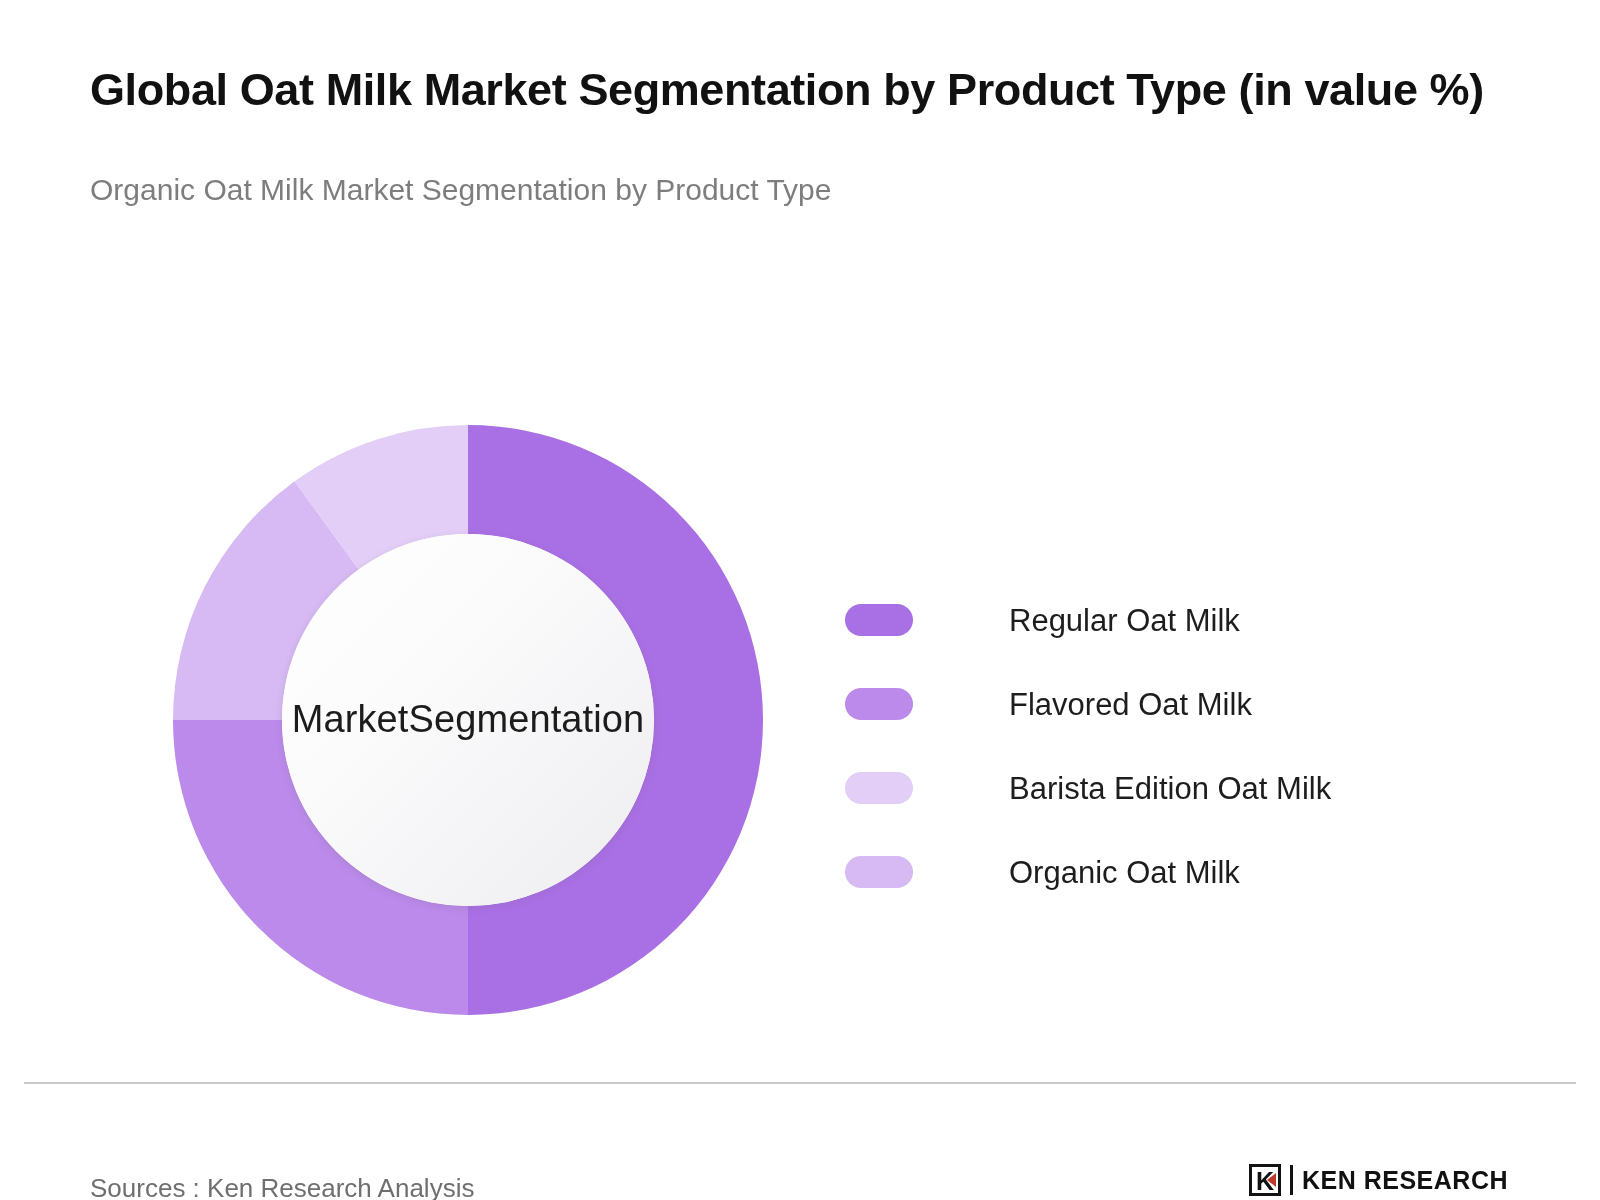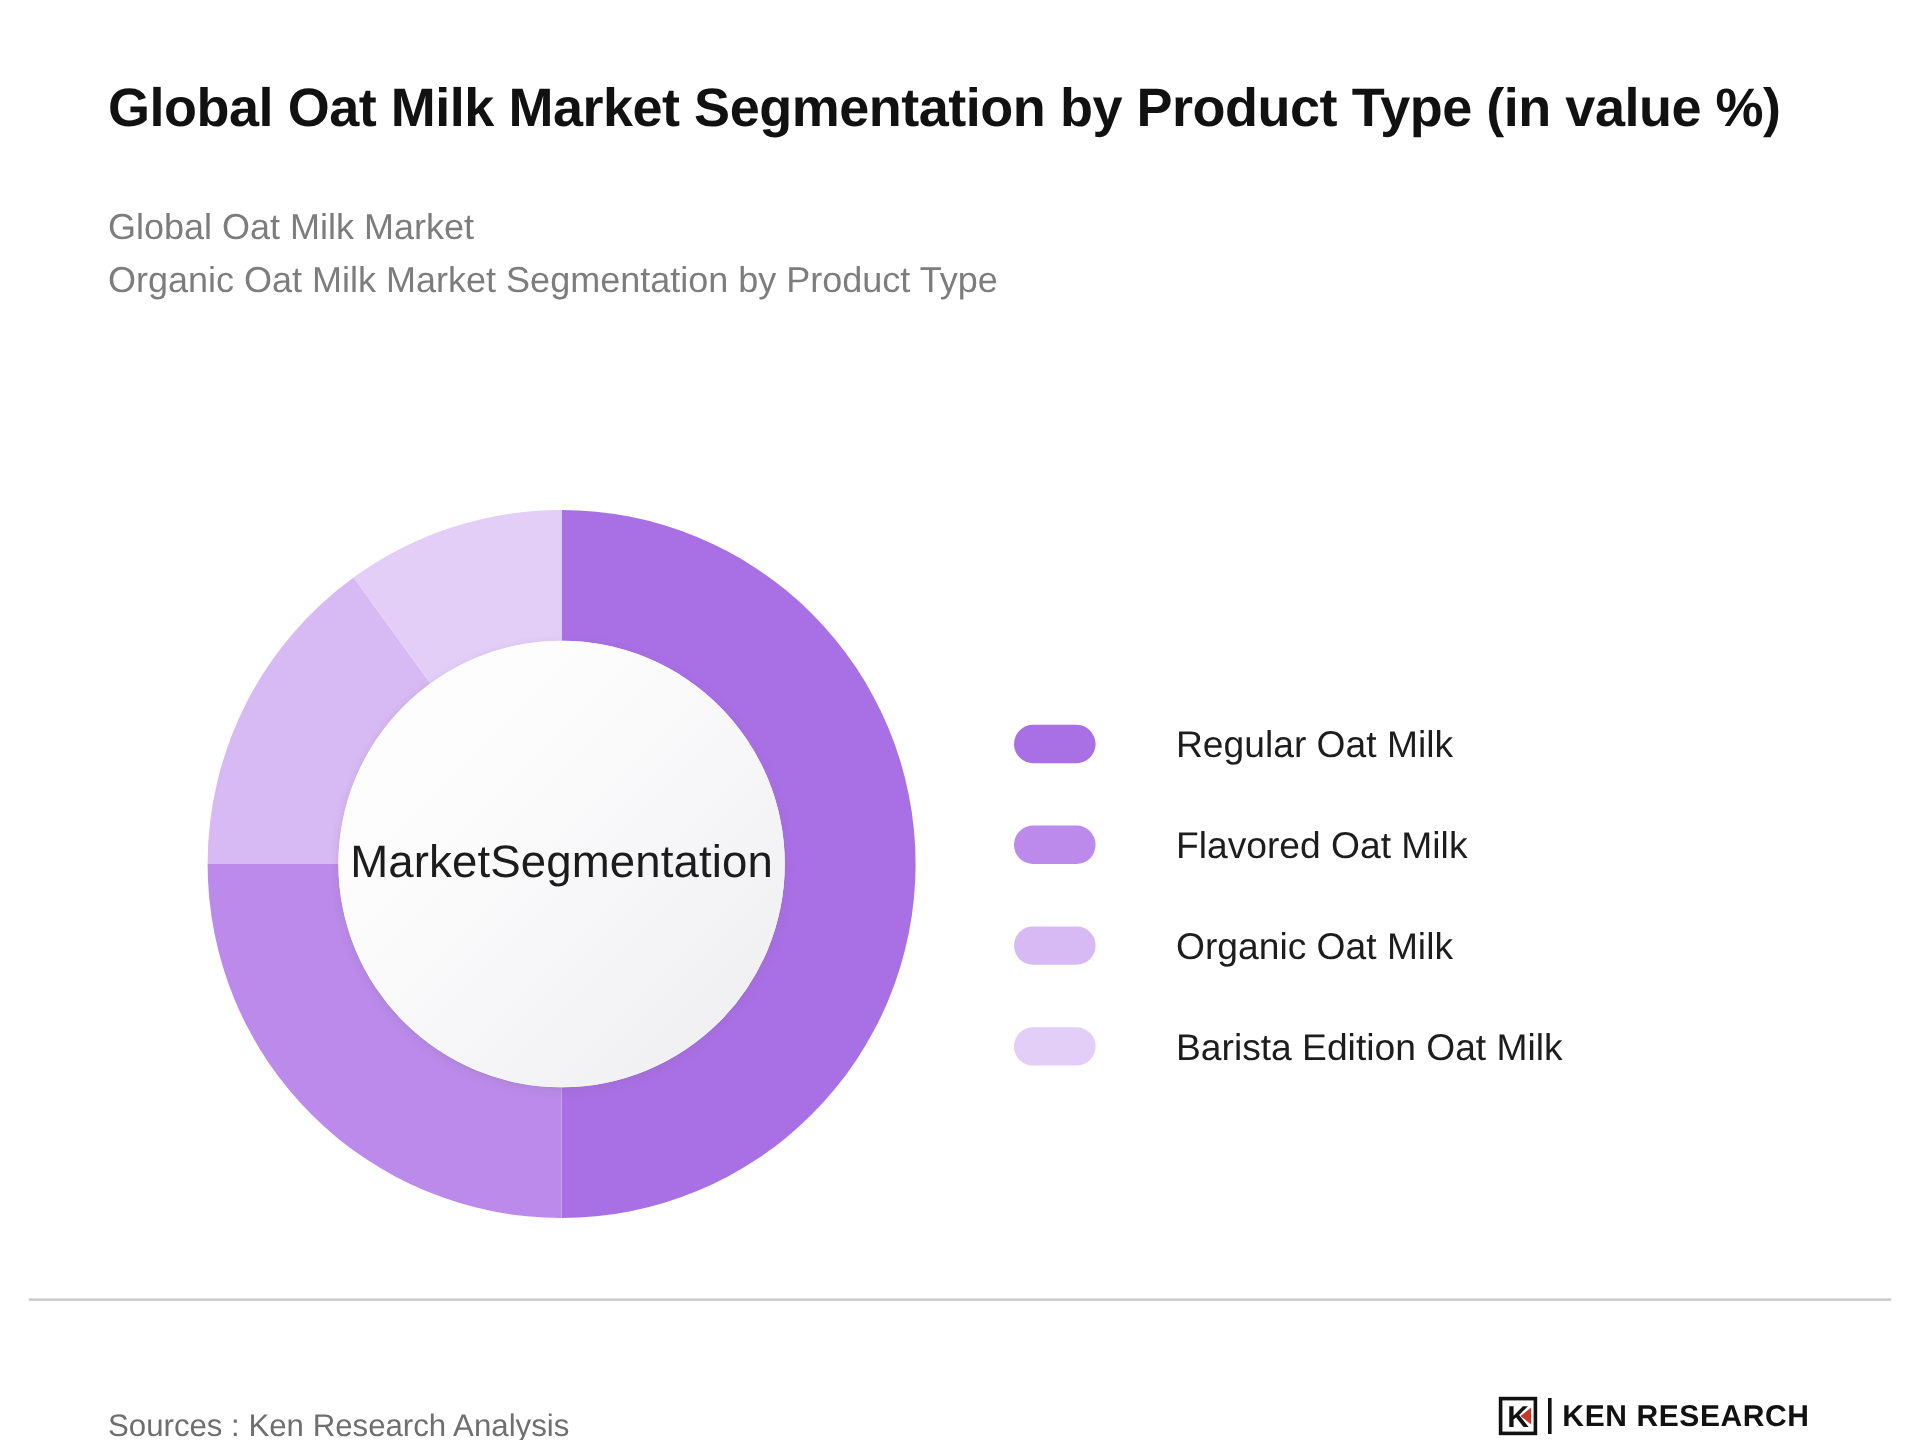--- a/index.html
+++ b/index.html
@@ -108,21 +108,21 @@
     align-items: center;
     height: 84px;
   }
   .legend-swatch {
     width: 68px;
     height: 32px;
     border-radius: 16px;
     flex: 0 0 auto;
   }
   .legend-label {
-    margin-left: 67px;
+    margin-left: 96px;
     font-size: 31px;
     color: #1d1d1d;
     line-height: 1;
     white-space: nowrap;
     text-align: right;
   }
 
   
   .footer-rule {
     position: absolute;
@@ -198,21 +198,20 @@
   }
 </style>
 </head>
 <body>
 
 <div class="slide">
 
   <div class="header">
     <h1 class="chart-title">Global Oat Milk Market Segmentation by Product Type (in value %)</h1>
     <div class="subtitle-block">
-      <div class="subtitle-line">Global Oat Milk Market</div>
       <div class="subtitle-line">Organic Oat Milk Market Segmentation by Product Type</div>
     </div>
   </div>
 
   <div class="chart-area">
 
     <div class="donut-wrap">
       <svg class="donut-svg" viewBox="0 0 590 590">
         <g id="donut-slices">
             <path d="M 295 0 A 295 295 0 0 1 295 590 L 295 481 A 186 186 0 0 0 295 109 Z" fill="#a96fe4"></path>
@@ -230,26 +229,26 @@
     <div class="legend">
       <div class="legend-item">
         <span class="legend-swatch" style="background: rgb(169, 111, 228);"></span>
         <span class="legend-label">Regular Oat Milk</span>
       </div>
       <div class="legend-item">
         <span class="legend-swatch" style="background: rgb(187, 138, 234);"></span>
         <span class="legend-label">Flavored Oat Milk</span>
       </div>
       <div class="legend-item">
+        <span class="legend-swatch" style="background: rgb(227, 206, 247);"></span>
+        <span class="legend-label">Barista Edition Oat Milk</span>
+      </div>
+      <div class="legend-item">
         <span class="legend-swatch" style="background: rgb(215, 185, 243);"></span>
         <span class="legend-label">Organic Oat Milk</span>
-      </div>
-      <div class="legend-item">
-        <span class="legend-swatch" style="background: rgb(227, 206, 247);"></span>
-        <span class="legend-label">Barista Edition Oat Milk</span>
       </div>
     </div>
 
   </div>
 
   <div class="footer-rule"></div>
   <div class="footer">
     <div class="source-text">Sources : Ken Research Analysis</div>
     <div class="brand">
       <span class="brand-mark">

